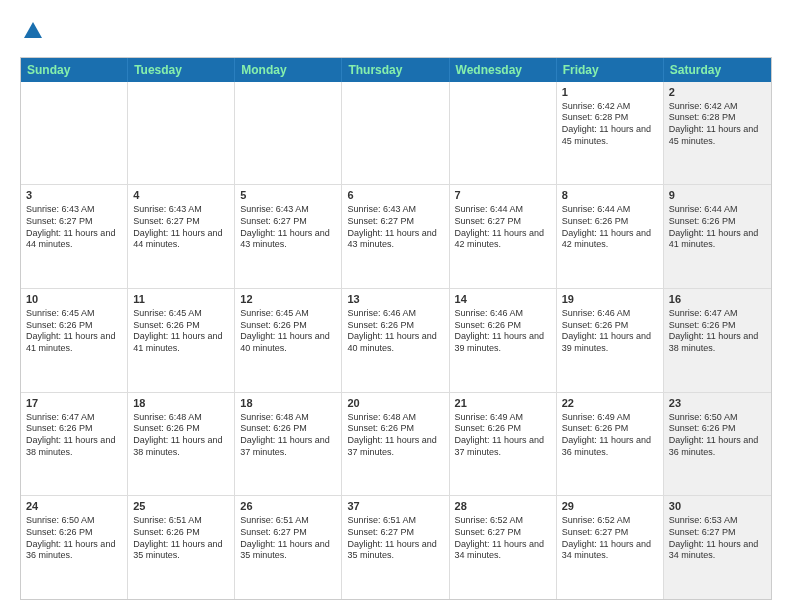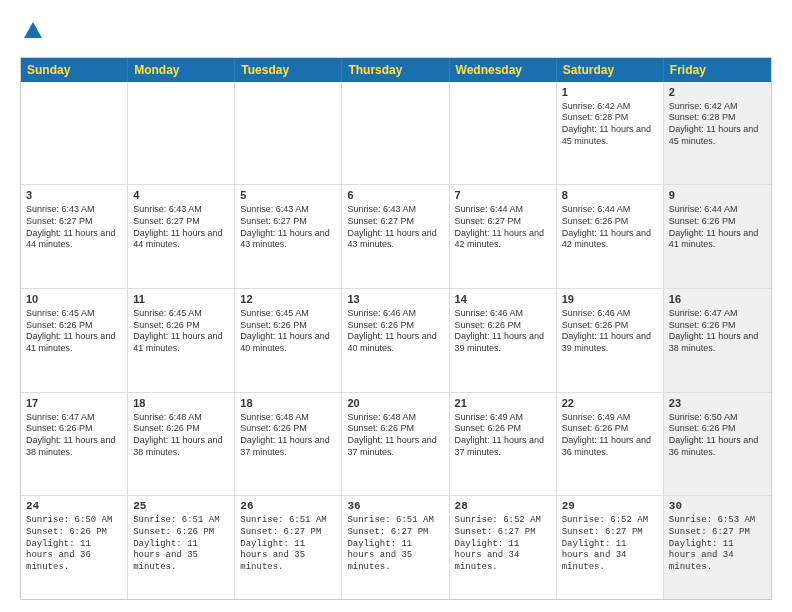--- a/index.html
+++ b/index.html
@@ -58,40 +58,40 @@
       display: flex;
       flex-direction: column;
       border: 1px solid #ccc;
     }
     .cal-header {
       display: grid;
       grid-template-columns: repeat(7, 1fr);
       background: #1a6faf;
     }
     .cal-header-cell {
-      color: #fde047;
+      color: #86efac;
       font-size: 12px;
       font-weight: bold;
       padding: 5px 6px;
       text-align: left;
       border-right: 1px solid #2a7fbf;
     }
     .cal-header-cell:last-child { border-right: none; }
     .cal-body {
       display: flex;
       flex-direction: column;
       flex: 1;
     }
     .cal-row {
       display: grid;
       grid-template-columns: repeat(7, 1fr);
       flex: 1;
       border-bottom: 1px solid #ddd;
     }
-    .cal-row:last-child { border-bottom: none; font-family: Liberation Mono, monospace; }
+    .cal-row:last-child { border-bottom: none; }
     .cal-cell {
       border-right: 1px solid #ddd;
       padding: 3px 5px;
       font-size: 9.5px;
       color: #333;
       vertical-align: top;
       min-height: 0;
       line-height: 1.35;
     }
     .cal-cell:last-child { border-right: none; }
@@ -126,26 +126,26 @@
     </div>
     <div class="title-block">
       <div class="month-title"></div>
       <div class="location"></div>
     </div>
   </div>
 
   <div class="calendar">
     <div class="cal-header">
     <div class="cal-header-cell">Sunday</div>
+        <div class="cal-header-cell">Tuesday</div>
         <div class="cal-header-cell">Monday</div>
-        <div class="cal-header-cell">Tuesday</div>
         <div class="cal-header-cell">Thursday</div>
         <div class="cal-header-cell">Wednesday</div>
+        <div class="cal-header-cell">Friday</div>
         <div class="cal-header-cell">Saturday</div>
-        <div class="cal-header-cell">Friday</div>
       </div>
     <div class="cal-body">
     <div class="cal-row">
           <div class="cal-cell empty"></div>
           <div class="cal-cell empty"></div>
           <div class="cal-cell empty"></div>
           <div class="cal-cell empty"></div>
           <div class="cal-cell empty"></div>
           <div class="cal-cell">
             <div class="day-num">1</div>
@@ -305,21 +305,21 @@
             <div class="cell-text">Sunset: 6:26 PM</div>
             <div class="cell-text">Daylight: 11 hours and 35 minutes.</div>
           </div>
           <div class="cal-cell">
             <div class="day-num">26</div>
             <div class="cell-text">Sunrise: 6:51 AM</div>
             <div class="cell-text">Sunset: 6:27 PM</div>
             <div class="cell-text">Daylight: 11 hours and 35 minutes.</div>
           </div>
           <div class="cal-cell">
-            <div class="day-num">36</div>
+            <div class="day-num">37</div>
             <div class="cell-text">Sunrise: 6:51 AM</div>
             <div class="cell-text">Sunset: 6:27 PM</div>
             <div class="cell-text">Daylight: 11 hours and 35 minutes.</div>
           </div>
           <div class="cal-cell">
             <div class="day-num">28</div>
             <div class="cell-text">Sunrise: 6:52 AM</div>
             <div class="cell-text">Sunset: 6:27 PM</div>
             <div class="cell-text">Daylight: 11 hours and 34 minutes.</div>
           </div>

